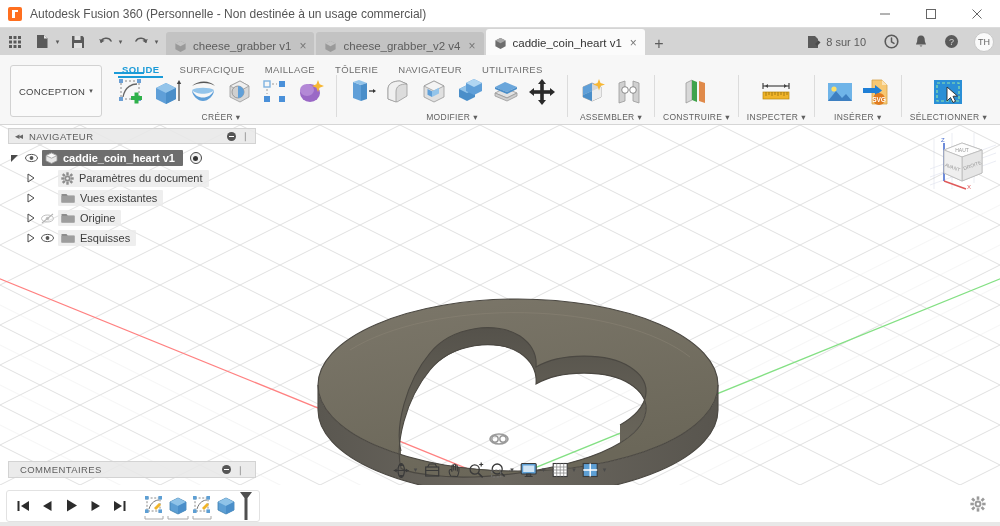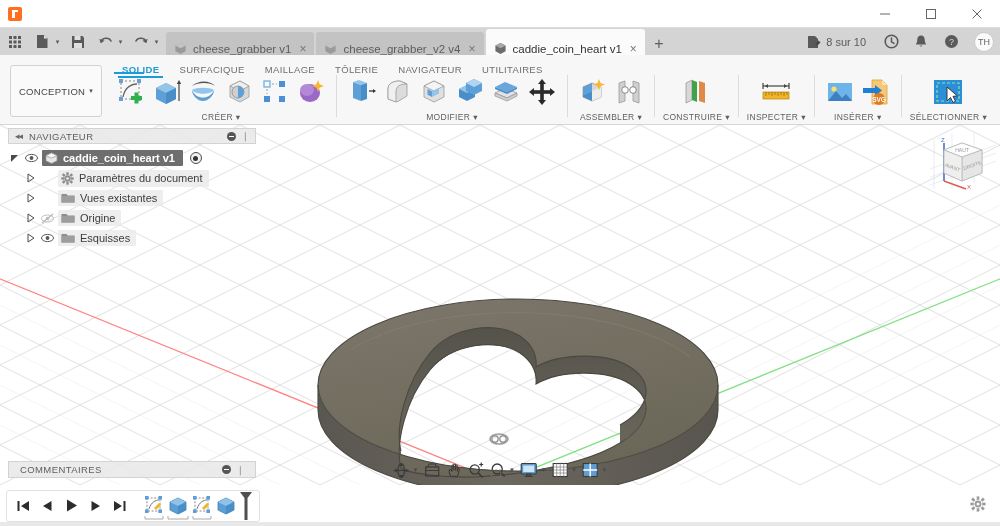--- a/index.html
+++ b/index.html
@@ -46,22 +46,22 @@
     width: 22px; height: 24px; display: flex; align-items: center;
     justify-content: center; color: #5a5a5a;
   }
   .qat-caret {
     width: 9px; height: 24px; display: flex; align-items: center;
     justify-content: center; color: #5a5a5a; font-size: 7px;
   }
   .qat-sep { width: 5px; }
 
   .doctab {
-    height: 23px; min-width: 148px; padding: 0 8px;
-    background: #c3c3c3; display: flex; align-items: flex-end;
+    height: 23px; min-width: 148px; padding: 8px 8px;
+    background: #c3c3c3; display: flex; align-items: flex-start;
     border-top-left-radius: 3px; border-top-right-radius: 3px;
     margin-right: 2px; position: relative;
   }
   .doctab.active { background: #fbfbfb; height: 26px; }
   .doctab .cube { width: 13px; height: 13px; margin-right: 6px; flex: none; }
   .doctab .tname {
     font-size: 11.5px; color: #5d5d5d; white-space: nowrap;
     flex: 1; text-align: center;
   }
   .doctab.active .tname { color: #333; }
@@ -248,20 +248,21 @@
     background: #e8e8e8;
   }
 </style>
 </head>
 <body>
 
 <div id="app">
 
   <div class="titlebar">
     <div class="app-logo"></div>
+    <div class="title-text">Autodesk Fusion 360 (Personnelle - Non destinée à un usage commercial)</div>
     <div class="win-controls">
       <div class="win-btn">
         <svg width="12" height="12">
             <line x1="1" y1="6" x2="11" y2="6" stroke="#666" stroke-width="1"></line>
           </svg>
       </div>
       <div class="win-btn">
         <svg width="12" height="12">
             <rect x="1.5" y="1.5" width="9" height="9" fill="none" stroke="#666" stroke-width="1"></rect>
           </svg>

